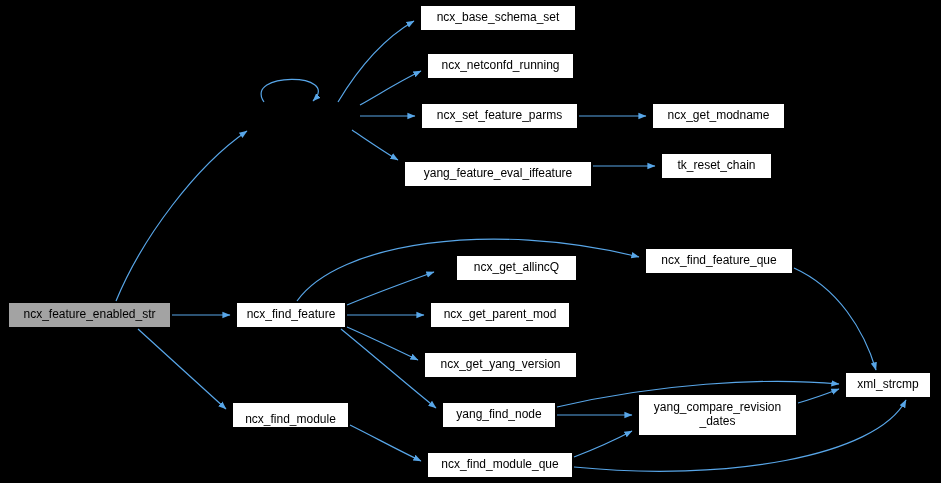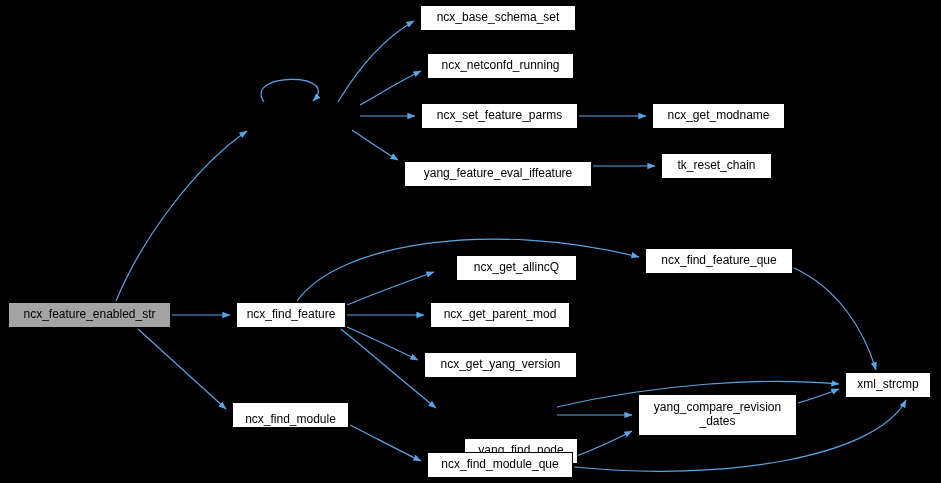--- a/index.html
+++ b/index.html
@@ -100,21 +100,21 @@
   </div>
 
   <div class="node" style="left:430px;top:302px;width:140px;height:26px;">
     <span>ncx_get_parent_mod</span>
   </div>
 
   <div class="node" style="left:424px;top:352px;width:153px;height:26px;">
     <span>ncx_get_yang_version</span>
   </div>
 
-  <div class="node" style="left:464px;top:402px;width:114px;height:26px;margin-top:36px;">
+  <div class="node" style="left:442px;top:402px;width:114px;height:26px;">
     <span>yang_find_node</span>
   </div>
 
   <div class="node" style="left:232px;top:402px;width:117px;height:26px;justify-content:flex-end;">
     <span>ncx_find_module</span>
   </div>
 
   <div class="node" style="left:638px;top:394px;width:159px;height:42px;text-align:center;">
     <span>yang_compare_revision</span>
     <span>_dates</span>

